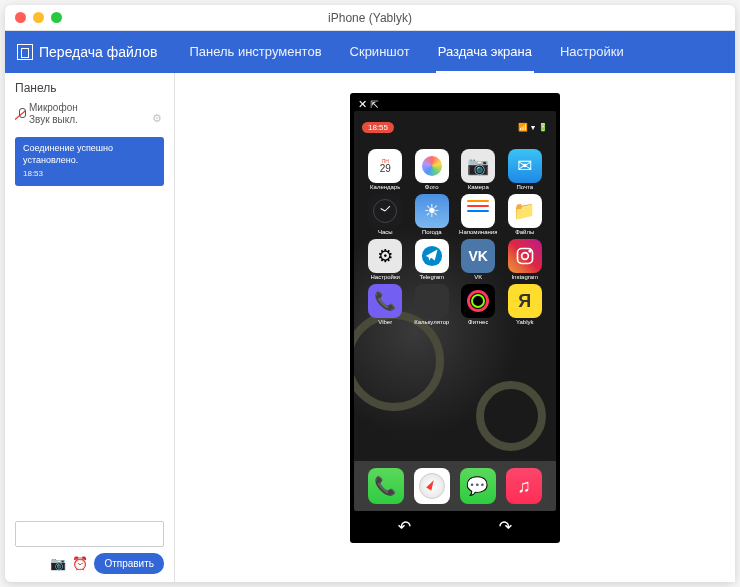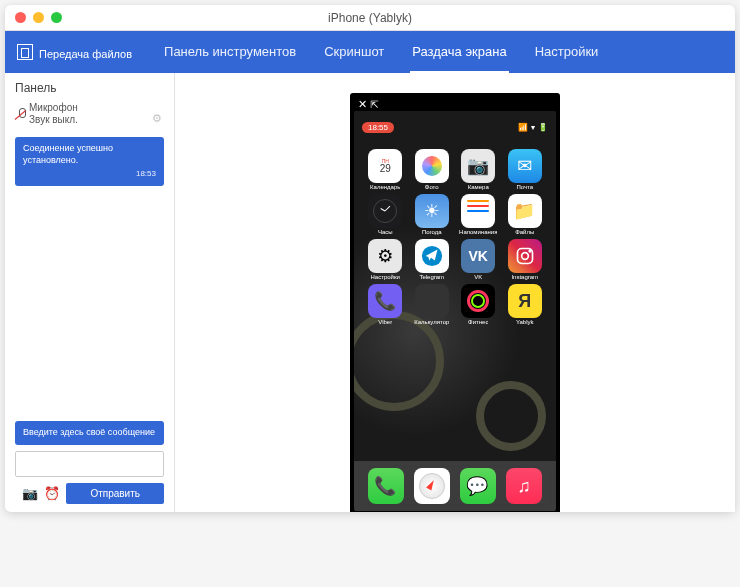--- a/index.html
+++ b/index.html
@@ -1,60 +1,60 @@
 <!DOCTYPE html>
 <html><head>
 <meta charset="utf-8">
 <style>
 * { margin: 0; padding: 0; box-sizing: border-box; font-family: -apple-system, BlinkMacSystemFont, "Segoe UI", Arial, sans-serif; }
 body { background: #f5f5f5; width: 740px; height: 587px; overflow: hidden; position: relative; }
 
-.window { background: #fff; border-radius: 6px; margin: 5px; height: 507px; box-shadow: 0 2px 10px rgba(0,0,0,0.15); display: flex; flex-direction: column; }
+.window { background: #fff; border-radius: 6px; margin: 5px; height: 577px; box-shadow: 0 2px 10px rgba(0,0,0,0.15); display: flex; flex-direction: column; }
 
 .titlebar { height: 26px; display: flex; align-items: center; padding: 0 10px; border-bottom: 1px solid #e0e0e0; position: relative; }
 .traffic-lights { display: flex; gap: 7px; }
 .light { width: 11px; height: 11px; border-radius: 50%; }
 .light.red { background: #ff5f57; }
 .light.yellow { background: #ffbd2e; }
 .light.green { background: #28c940; }
 .title { position: absolute; left: 50%; transform: translateX(-50%); font-size: 12px; color: #555; }
 
 .topnav { height: 42px; background: #3367d6; display: flex; align-items: center; padding: 0 12px; color: #fff; }
-.app-logo { display: flex; align-items: flex-end; gap: 6px; font-size: 11px; font-weight: 500; margin-right: 30px; }
+.app-logo { display: flex; align-items: flex-start; gap: 6px; font-size: 14px; font-weight: 500; margin-right: 30px; }
 .app-logo-icon { width: 16px; height: 16px; border: 1.5px solid #fff; position: relative; }
 .app-logo-icon::after { content: ""; position: absolute; left: 3px; top: 3px; width: 6px; height: 8px; border: 1px solid #fff; }
 .tabs { display: flex; gap: 24px; }
 .tab { font-size: 13px; color: rgba(255,255,255,0.9); padding: 12px 2px; cursor: pointer; border-bottom: 2px solid transparent; }
 .tab.active { border-bottom-color: #fff; color: #fff; }
 
 .content { flex: 1; display: flex; overflow: hidden; }
 
 .sidebar { width: 170px; border-right: 1px solid #e0e0e0; display: flex; flex-direction: column; padding: 8px 10px; }
 .section-label { font-size: 12px; color: #444; margin-bottom: 4px; }
 .audio-row { display: flex; align-items: center; padding: 3px 0; margin-bottom: 8px; }
 .mic-icon { width: 14px; height: 14px; position: relative; }
 .mic-icon::before { content: ""; position: absolute; left: 4px; top: 1px; width: 5px; height: 8px; border: 1px solid #555; border-radius: 3px; }
 .mic-icon::after { content: ""; position: absolute; left: 0; top: 12px; width: 14px; height: 1px; background: #d33; transform: rotate(-40deg); transform-origin: left; }
 .audio-text { font-size: 10px; color: #555; line-height: 1.2; flex: 1; }
 .gear { width: 12px; height: 12px; position: relative; opacity: 0.5; }
 .gear::before { content: "⚙"; font-size: 11px; color: #888; }
 
 .chat-msg { background: #3367d6; color: #fff; border-radius: 3px; padding: 6px 8px; font-size: 9px; line-height: 1.3; position: relative; margin-bottom: 4px; }
-.chat-time { text-align: right; font-size: 8px; opacity: 0.9; margin-top: 3px; }
+.chat-time { font-size: 8px; opacity: 0.9; margin-top: 3px; }
 
 .chat-spacer { flex: 1; }
 
 .placeholder-bubble { background: #3367d6; color: #fff; border-radius: 3px; padding: 6px 8px; font-size: 9px; line-height: 1.3; margin-bottom: 6px; position: relative; }
 .placeholder-bubble::after { content: ""; position: absolute; bottom: -5px; right: 12px; border: 5px solid transparent; border-top-color: #3367d6; }
 
 .chat-input { width: 100%; height: 26px; border: 1px solid #ccc; border-radius: 2px; font-size: 10px; padding: 2px 4px; margin-bottom: 6px; }
 
 .chat-bottom { display: flex; align-items: center; gap: 6px; justify-content: flex-end; }
 .chat-icon { width: 16px; height: 16px; color: #3367d6; font-size: 13px; }
-.send-btn { background: #3367d6; color: #fff; border: none; padding: 5px 24px; font-size: 10px; border-radius: 2px; cursor: pointer; }
+.send-btn { background: #3367d6; color: #fff; border: none; padding: 5px 10px; font-size: 10px; border-radius: 10px; cursor: pointer; }
 
 .main { flex: 1; display: flex; align-items: flex-start; justify-content: center; padding-top: 20px; background: #fff; position: relative; }
 
 .watermark { position: absolute; top: 50%; left: 50%; transform: translate(-50%,-50%); font-size: 56px; font-weight: 300; color: rgba(0,0,0,0.12); pointer-events: none; letter-spacing: 2px; }
 
 .phone { width: 210px; height: 450px; background: #000; border-radius: 3px; padding: 4px; position: relative; z-index: 1; }
 .phone-top { height: 14px; display: flex; align-items: center; padding: 0 4px; gap: 3px; }
 .close-x { color: #fff; font-size: 11px; line-height: 1; }
 .expand { color: #fff; font-size: 10px; }
 .phone-screen { background: #1a1a1a; height: 400px; border-radius: 2px; position: relative; overflow: hidden; }
@@ -158,21 +158,20 @@
         <div class="gear"></div>
       </div>
 
       <div class="chat-msg">
         <div>Соединение успешно установлено.</div>
         <div class="chat-time">18:53</div>
       </div>
 
       <div class="chat-spacer"></div>
 
-      <div class="placeholder-bubble">Введите здесь своё сообщение</div>
       <input class="chat-input" type="text" style="">
       <div class="chat-bottom">
         <span class="chat-icon">📷</span>
         <span class="chat-icon">⏰</span>
         <button class="send-btn">Отправить</button>
       </div>
     </div>
 
     <div class="main">
       <div class="watermark">Ябл</div>

